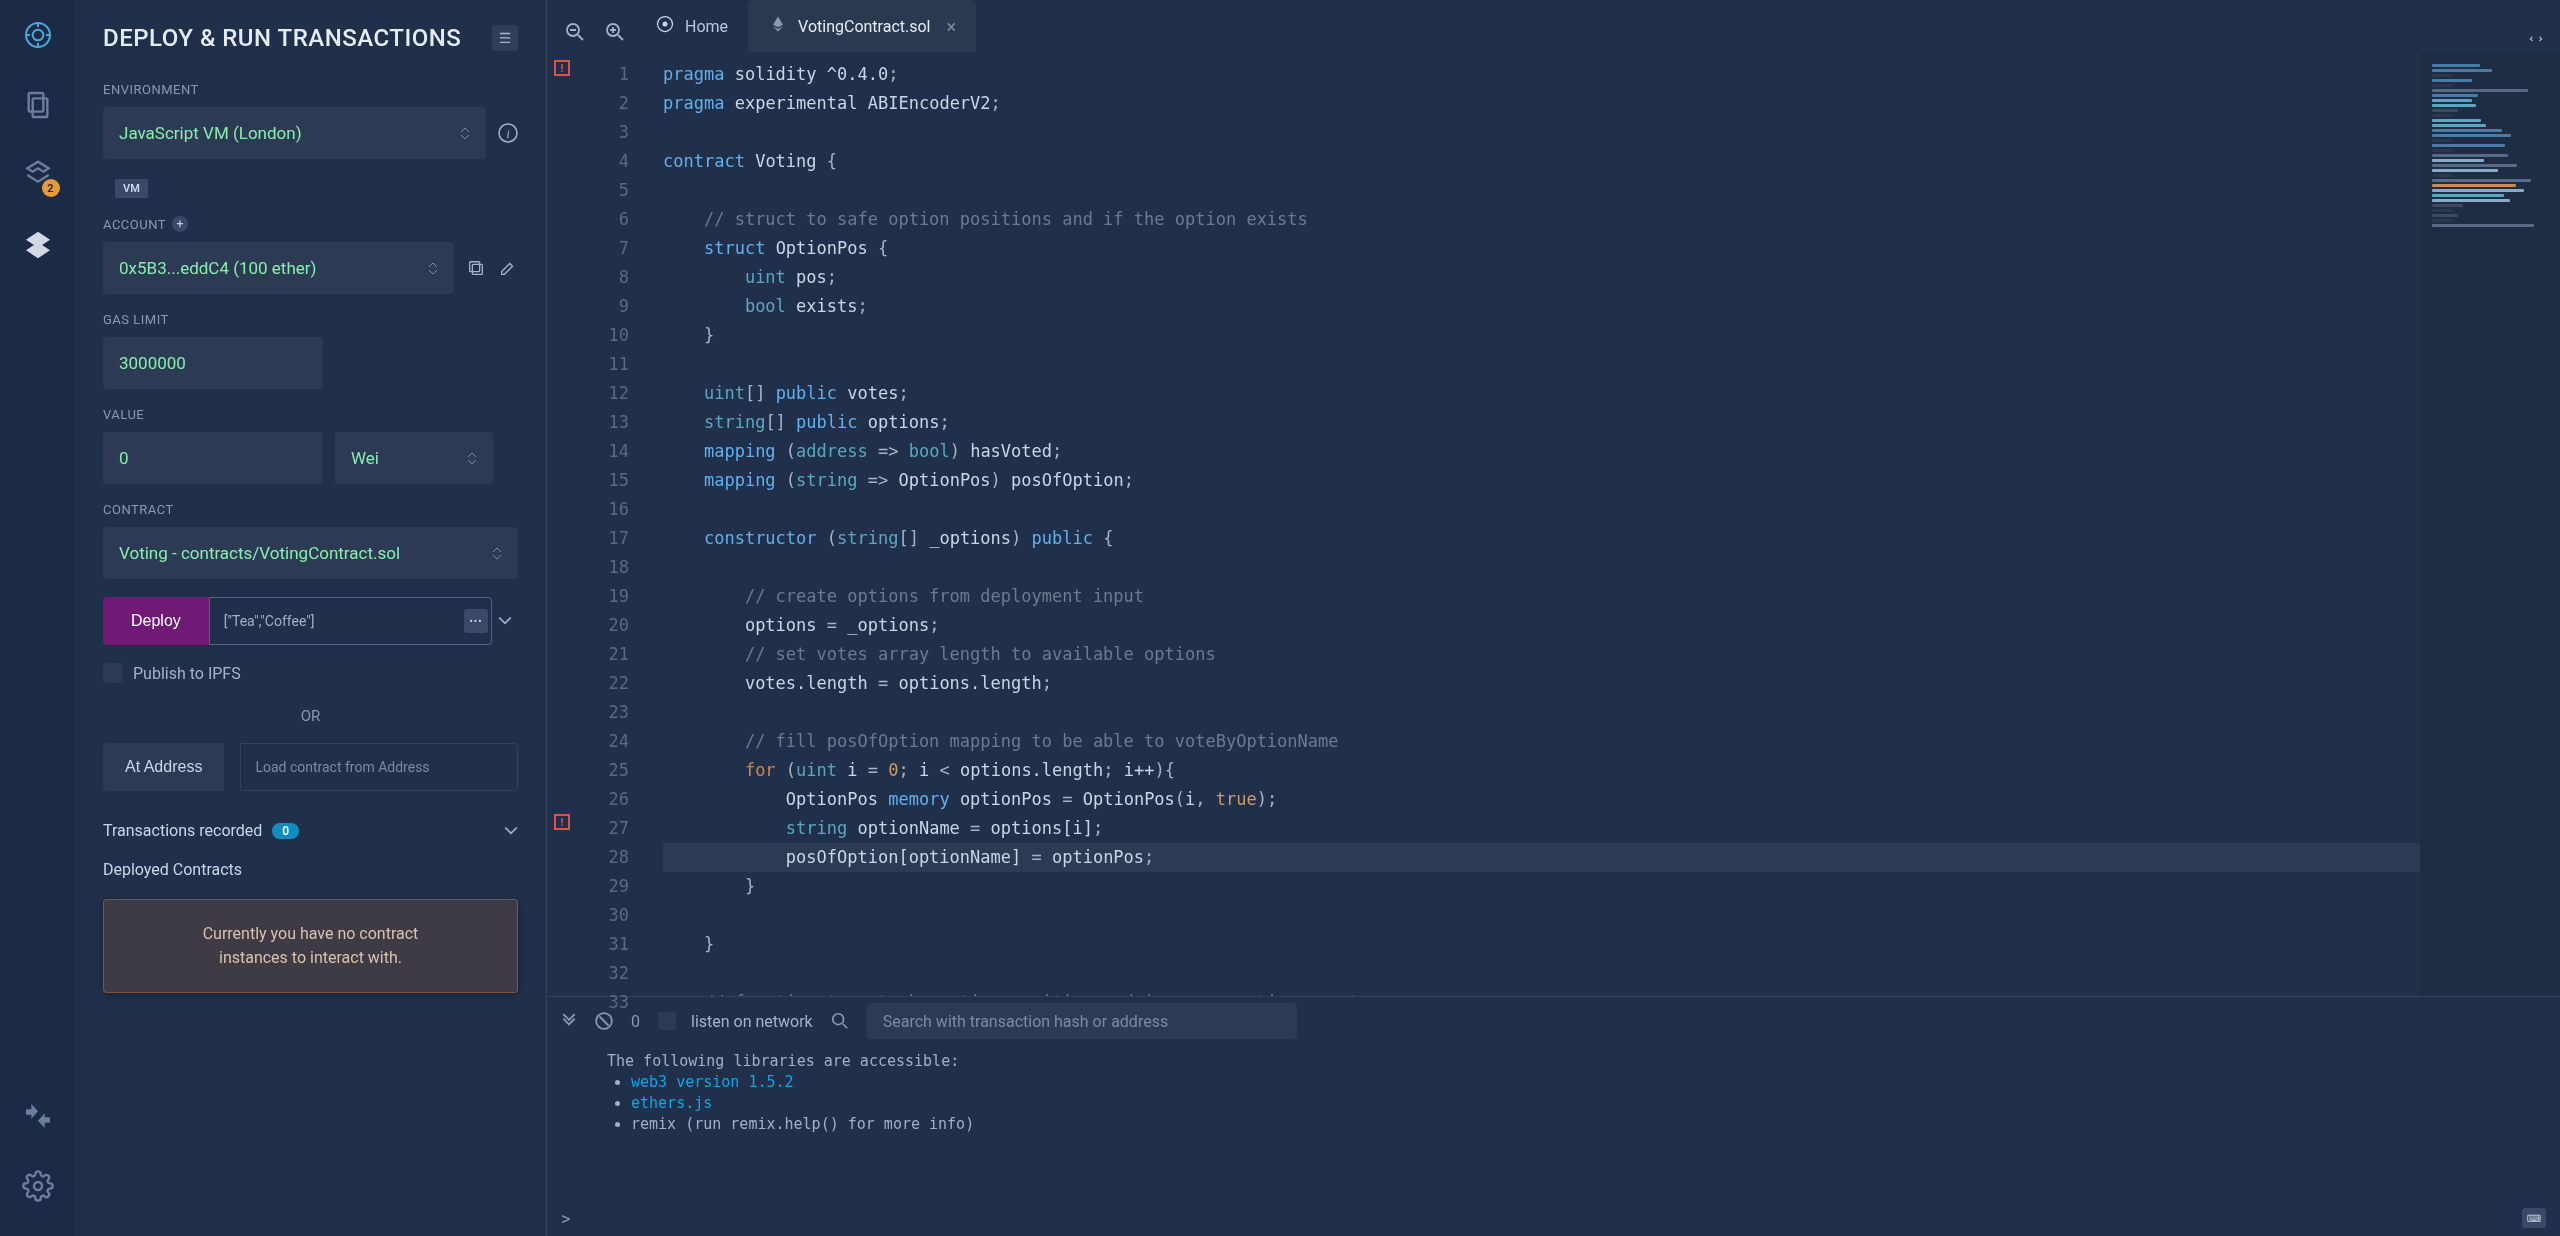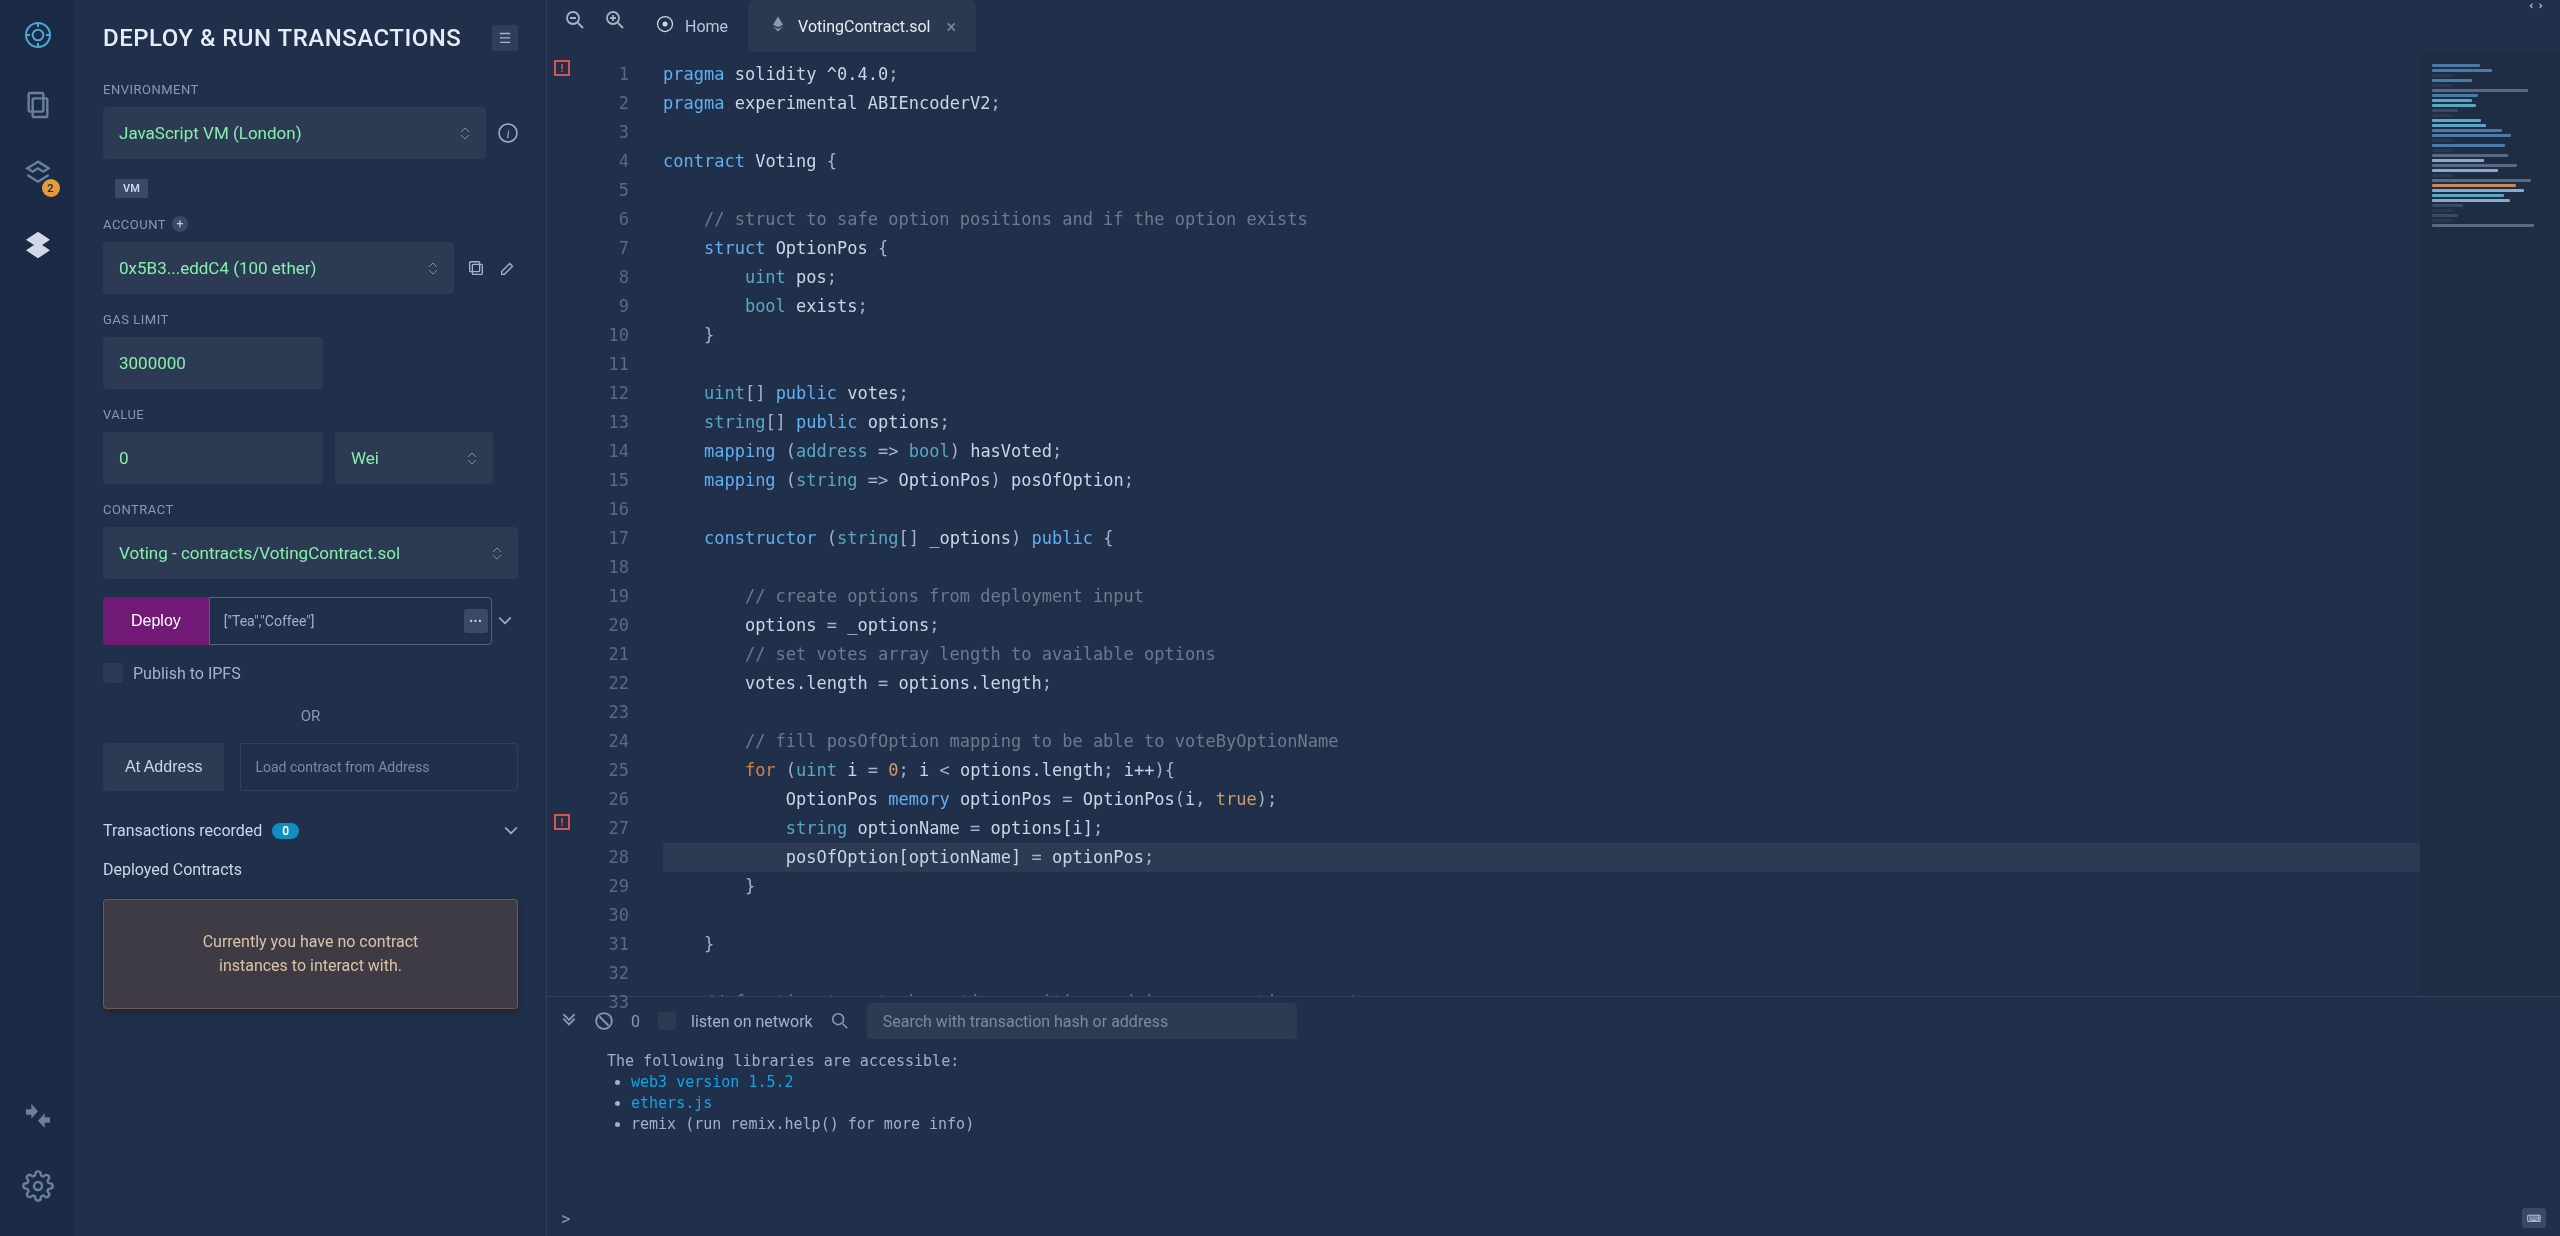--- a/index.html
+++ b/index.html
@@ -93,24 +93,24 @@
 
 .at-address-row { display:flex;align-items:stretch;gap:16px;margin-bottom:30px;}
 .at-address-btn{background:#2c3a54;color:#c9d6e8;border:none;border-radius:4px 0 0 4px;padding:0 22px;height:48px;font-size:16px;cursor:pointer;}
 .at-address-input{flex:1;background:#21304a;border:1px solid #33415a;border-radius:0 4px 4px 0;height:48px;padding:0 14px;color:#7a8aa5;font-size:14px;display:flex;align-items:center;}
 
 .tx-recorded-row { display:flex;align-items:center;justify-content:space-between;margin-bottom:20px;cursor:pointer;}
 .tx-recorded-row .left { display:flex;align-items:center;gap:10px;color:#c9d6e8;font-size:16px;}
 .count-badge{background:#0f8fbf;color:#fff;border-radius:10px;padding:1px 10px;font-size:12px;font-weight:600;}
 
 .deployed-title { color:#c9d6e8;font-size:16px;margin-bottom:20px;}
-.notice-box { background:rgba(150,90,50,0.25);border:1px solid rgba(207,129,70,0.4);border-radius:4px;padding:30px 30px;text-align:center;color:#d9c4aa;font-size:16px;line-height:1.5;box-shadow:0 2px 8px rgba(0,0,0,0.3);}
+.notice-box { background:rgba(150,90,50,0.25);border:1px solid rgba(207,129,70,0.4);border-radius:4px;padding:22px 30px;text-align:center;color:#d9c4aa;font-size:16px;line-height:1.5;box-shadow:0 2px 8px rgba(0,0,0,0.3);}
 
 .main-area { flex:1;display:flex;flex-direction:column;min-width:0;}
-.top-bar { height:52px;display:flex;align-items:flex-start;padding-left:8px;gap:0;background:#21304a;}
+.top-bar { height:52px;display:flex;align-items:flex-end;padding-left:8px;gap:0;background:#21304a;}
 .top-icon { width:40px;height:40px;display:flex;align-items:center;justify-content:center;color:#a3b3c9;cursor:pointer;}
 .tab { height:52px;display:flex;align-items:center;gap:10px;padding:0 20px;color:#b8c6db;font-size:16px;cursor:pointer;border-radius:6px 6px 0 0;}
 .tab.active { background:#2a3850;color:#e6ecf5;}
 .tab .tab-icon svg{width:20px;height:20px;}
 .tab .close-x { color:#7a8aa5;font-size:18px;margin-left:6px;}
 .expand-icon { margin-left:auto;margin-right:14px;color:#a3b3c9;cursor:pointer;}
 
 .editor-wrap { flex:1;display:flex;min-height:0;position:relative;}
 .marker-col { width:30px;background:#21304a;padding-top:8px;}
 .marker { width:16px;height:16px;border:2px solid #d9534f;color:#d9534f;font-size:11px;display:flex;align-items:center;justify-content:center;margin:0 auto;font-weight:700;}

